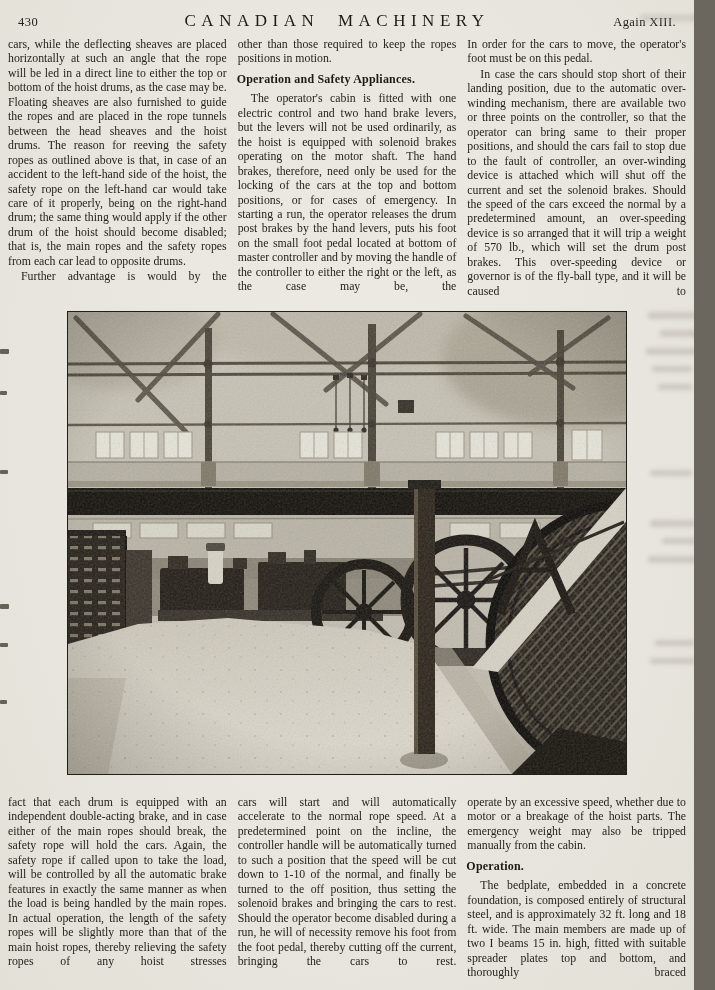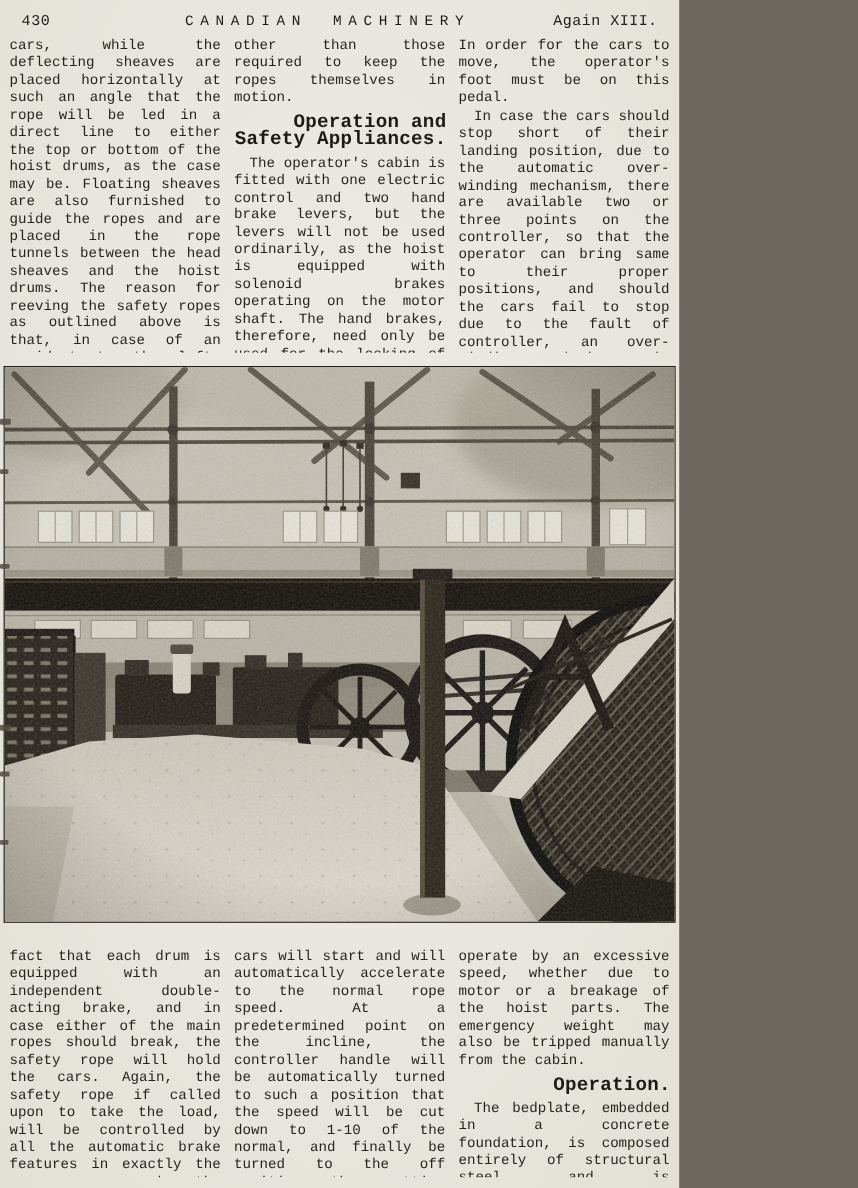--- a/index.html
+++ b/index.html
@@ -1,35 +1,35 @@
 <!DOCTYPE html>
 <html><head>
 <meta charset="utf-8">
 <style>
   html,body{margin:0;padding:0;background:#6b675f;}
   .page{
-    position:relative;width:566px;height:990px;overflow:hidden;
+    position:relative;width:694px;height:990px;overflow:hidden;
     background:radial-gradient(ellipse at 50% 42%, #edeae3 0%, #e9e6df 55%, #e3e0d7 100%);
-    font-family:Liberation Mono, monospace;
+    font-family:Liberation Serif, serif;
     color:#23201b;
   }
   
   .masthead{display:flex;align-items:baseline;padding:11px 18px 0 18px;}
   .page-num{width:90px;font-size:12.5px;letter-spacing:.5px;}
-  .mast-title{flex:1;text-align:center;font-size:12px;letter-spacing:5.5px;word-spacing:9px;color:#1e1b16;}
+  .mast-title{flex:1;text-align:center;font-size:17px;letter-spacing:5.5px;word-spacing:9px;color:#1e1b16;}
   .mast-volume{width:110px;text-align:right;font-size:12.5px;letter-spacing:.4px;}
   
   .cols{display:flex;gap:9px;padding:5px 7px 0 7px;}
   .col{flex:1;min-width:0;text-align:justify;font-size:11.8px;line-height:14.45px;overflow:hidden;color:#26231d;}
   .top-section{height:264px;}
   .bottom-section{height:192px;margin-top:10px;}
   .col p{margin:1px;}
   .col p.indent{text-indent:13px;}
   .col p.runon{text-align-last:justify;}
-  .subhead{font-size:16px;font-weight:bold;text-align:right;margin:6px 0 5px 0;letter-spacing:.2px;color:#1e1b16;}
+  .subhead{font-size:12px;font-weight:bold;text-align:left;margin:6px 0 5px 0;letter-spacing:.2px;color:#1e1b16;}
   
   figure{margin:11px 0 0 0;text-align:center;}
   .photo-frame{display:inline-block;width:558px;height:462px;border:1.5px solid #211e18;background:#c6c1b4;line-height:0;}
   .photo-frame svg{display:block;}
   figcaption{margin-top:7px;font-size:9.4px;letter-spacing:1px;word-spacing:3.5px;color:#3b382f;}
   
   .ghost{position:absolute;background:#a9a398;filter:blur(2px);opacity:.42;border-radius:2px;}
   .notch{position:absolute;left:0;background:#514b41;filter:blur(.4px);border-radius:1px;opacity:.85;}
 </style>
 </head>
@@ -42,21 +42,21 @@
     <div class="mast-title">CANADIAN MACHINERY</div>
     <div class="mast-volume">Again XIII.</div>
   </div>
 
   <div class="cols top-section">
     <div class="col">
       <p>cars, while the deflecting sheaves are placed horizontally at such an angle that the rope will be led in a direct line to either the top or bottom of the hoist drums, as the case may be. Floating sheaves are also furnished to guide the ropes and are placed in the rope tunnels between the head sheaves and the hoist drums. The reason for reeving the safety ropes as outlined above is that, in case of an accident to the left-hand side of the hoist, the safety rope on the left-hand car would take care of it properly, being on the right-hand drum; the same thing would apply if the other drum of the hoist should become disabled; that is, the main ropes and the safety ropes from each car lead to opposite drums.</p>
       <p class="indent runon">Further advantage is would by the</p>
     </div>
     <div class="col">
-      <p>other than those required to keep the ropes themselves in motion.</p>
+      <p>other than those required to keep the ropes positions in motion.</p>
       <div class="subhead">Operation and Safety Appliances.</div>
       <p class="indent runon">The operator's cabin is fitted with one electric control and two hand brake levers, but the levers will not be used ordinarily, as the hoist is equipped with solenoid brakes operating on the motor shaft. The hand brakes, therefore, need only be used for the locking of the cars at the top and bottom positions, or for cases of emergency. In starting a run, the operator releases the drum post brakes by the hand levers, puts his foot on the small foot pedal located at bottom of master controller and by moving the handle of the controller to either the right or the left, as the case may be, the</p>
     </div>
     <div class="col">
       <p>In order for the cars to move, the operator's foot must be on this pedal.</p>
       <p class="indent runon">In case the cars should stop short of their landing position, due to the automatic over-winding mechanism, there are available two or three points on the controller, so that the operator can bring same to their proper positions, and should the cars fail to stop due to the fault of controller, an over-winding device is attached which will shut off the current and set the solenoid brakes. Should the speed of the cars exceed the normal by a predetermined amount, an over-speeding device is so arranged that it will trip a weight of 570 lb., which will set the drum post brakes. This over-speeding device or governor is of the fly-ball type, and it will be caused to</p>
     </div>
   </div>
 
   <figure>

